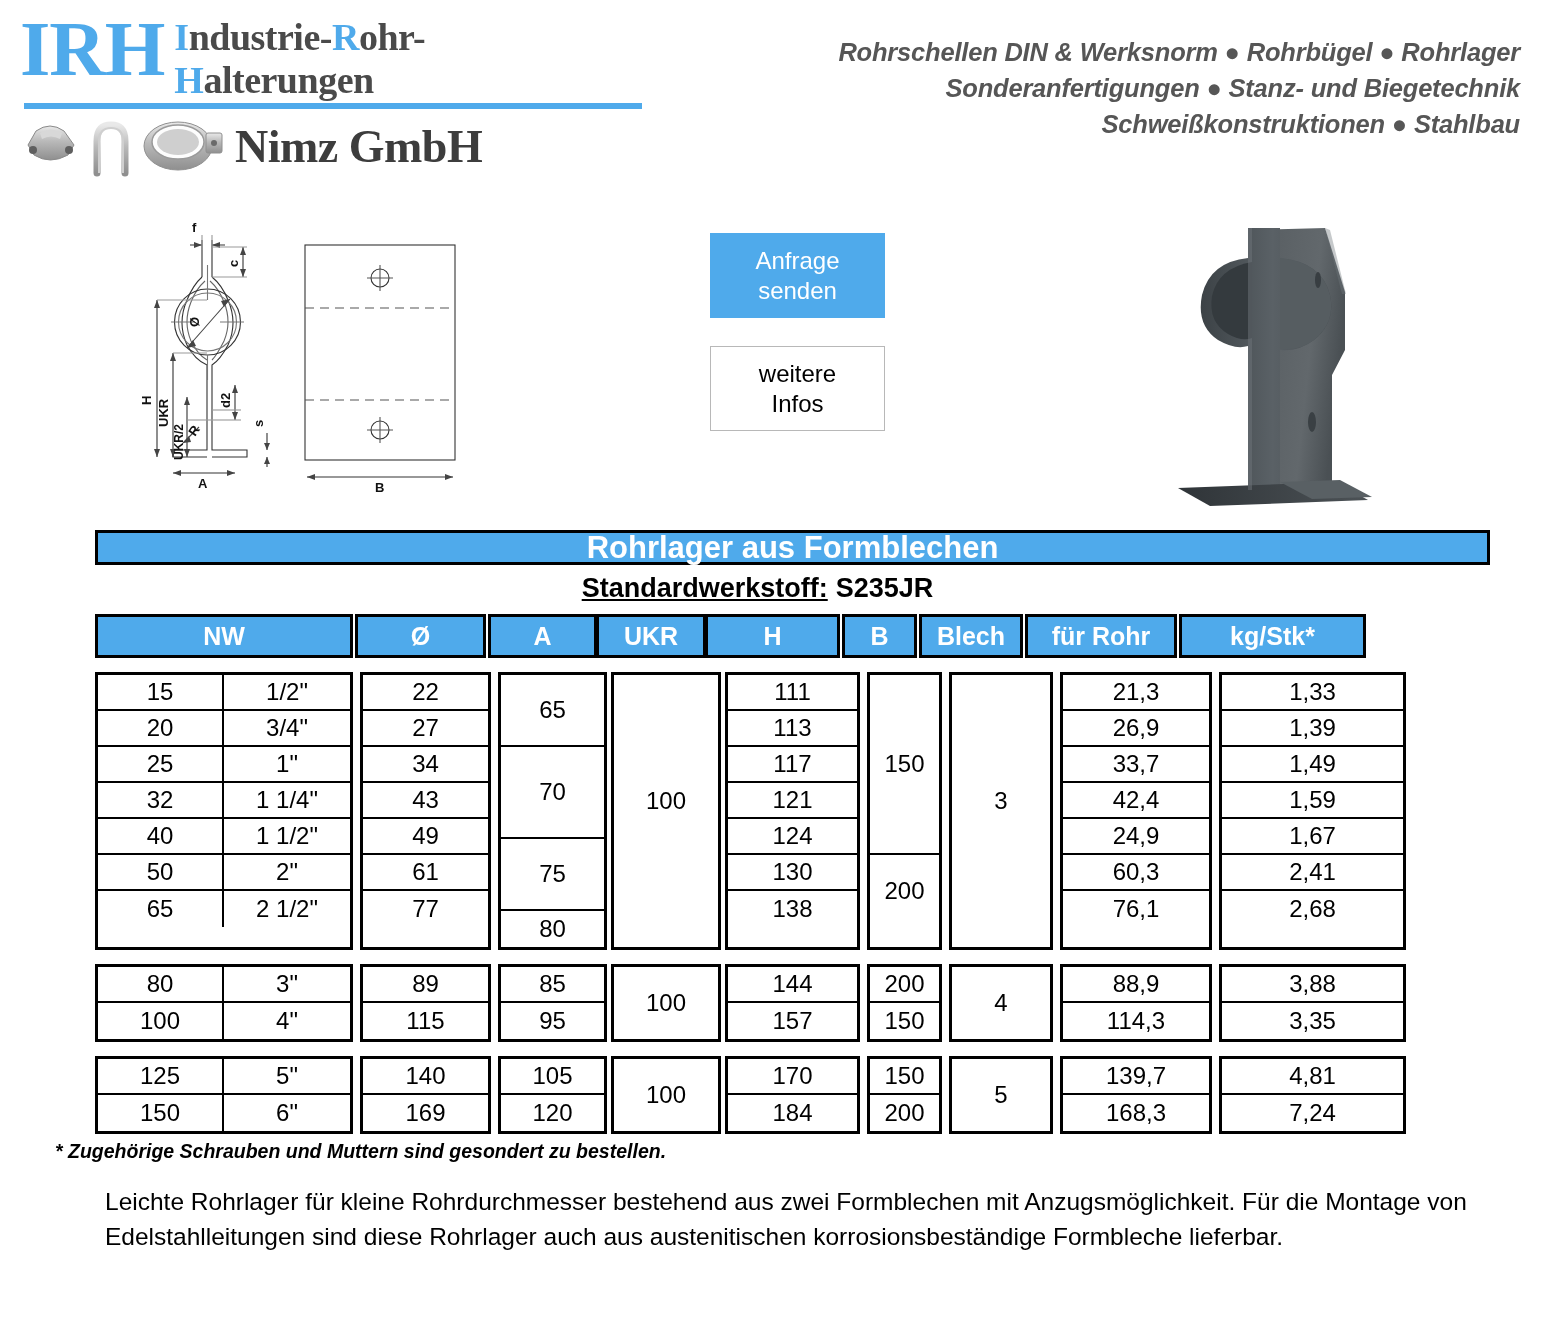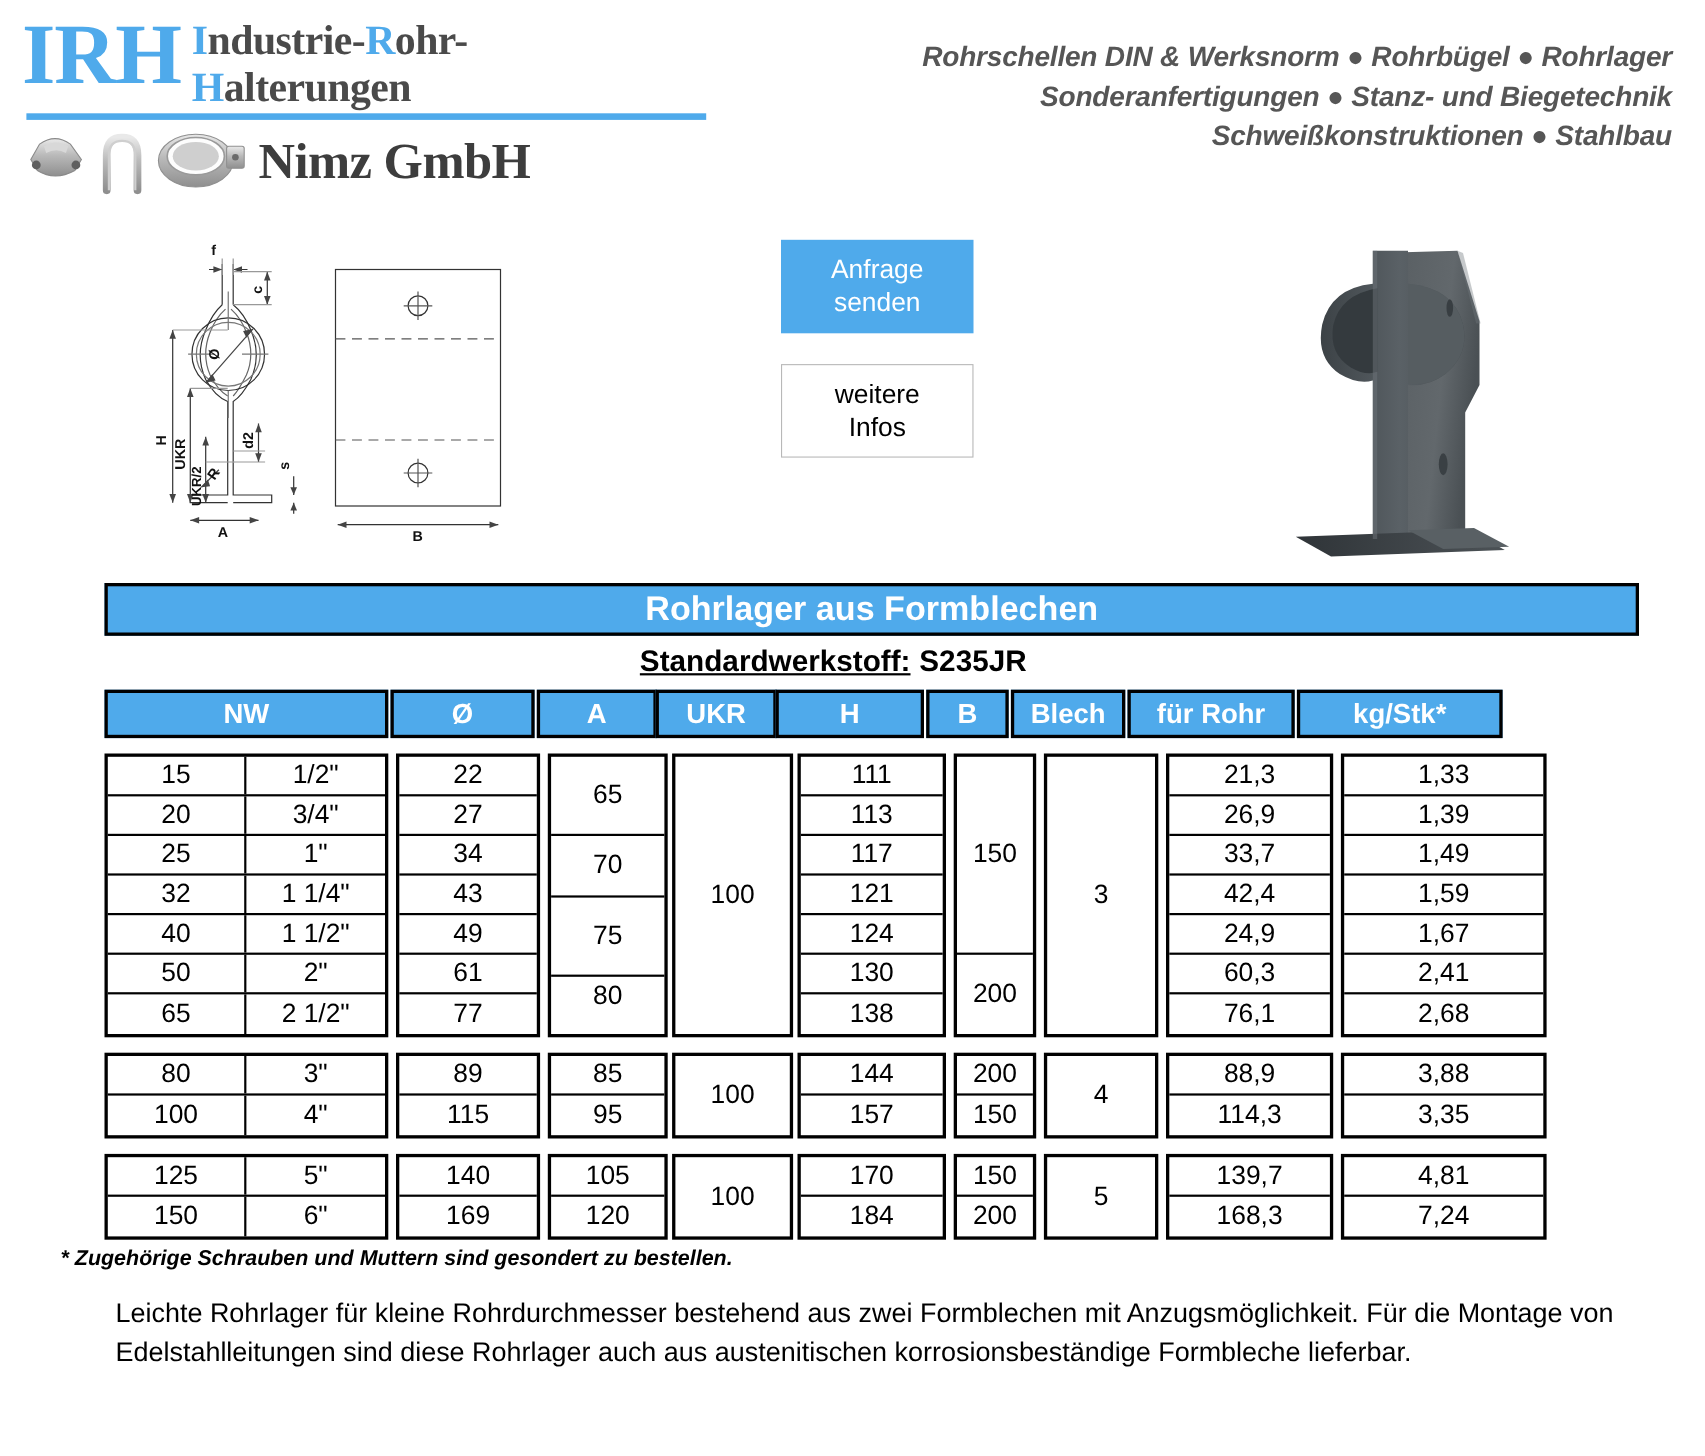--- a/index.html
+++ b/index.html
@@ -39,38 +39,38 @@
     flex:1; text-align:right; padding-right:10px; padding-top:22px;
     font-family:"Liberation Sans", sans-serif;
     font-style:italic; font-weight:bold;
     font-size:25.5px; line-height:1.42; color:#565656;
     letter-spacing:-0.2px;
   }
 
   
   .midrow { position:relative; height:330px; }
   .drawing { position:absolute; left:95px; top:5px; width:380px; height:300px; }
-  .buttons { position:absolute; left:710px; top:18px; width:175px; }
+  .buttons { position:absolute; left:710px; top:33px; width:175px; }
   .btn {
     width:175px; height:85px;
     display:flex; align-items:center; justify-content:center;
     text-align:center; font-size:24px; line-height:1.25;
     font-family:"Liberation Sans", sans-serif;
   }
   .btn-primary { background:#4FAAEB; color:#ffffff; }
   .btn-secondary { background:#ffffff; color:#000; border:1px solid #b8b8b8; margin-top:28px; }
   .photo { position:absolute; left:1140px; top:0px; width:320px; height:310px; }
 
   
   .title-wrap { padding:0 0 0 0; }
   .title-bar {
     margin:0 60px 0 95px;
     background:#4FAAEB;
     border:3px solid #000;
-    height:48px;
+    height:35px;
     display:flex; align-items:center; justify-content:center;
     color:#ffffff; font-weight:bold; font-size:31px;
     font-family:"Liberation Sans", sans-serif;
   }
   .subtitle {
     text-align:center; font-size:27px; margin:8px 0 10px 0;
     font-family:"Liberation Sans", sans-serif;
     padding-right:35px;
   }
   .subtitle .it { text-decoration:underline; font-weight:bold; }
@@ -367,21 +367,21 @@
         <div class="cell">22</div>
         <div class="cell">27</div>
         <div class="cell">34</div>
         <div class="cell">43</div>
         <div class="cell">49</div>
         <div class="cell">61</div>
         <div class="cell" style="border-bottom: none;">77</div>
       </div>
     <div class="cellbox" style="width:109px" id="g1-a">
         <div class="cell" style="height: 72px;">65</div>
-        <div class="cell" style="height: 56px;">70</div>
+        <div class="cell" style="height: 92px;">70</div>
         <div class="cell" style="height: 72px;">75</div>
         <div class="cell" style="height: 36px; border-bottom: none;">80</div>
       </div>
     <div class="cellbox" style="width:110px; margin-left:-3px" id="g1-ukr">
         <div class="cell" style="height: 252px; border-bottom: none;">100</div>
       </div>
     <div class="cellbox" style="width:135px; margin-left:-3px" id="g1-h">
         <div class="cell">111</div>
         <div class="cell">113</div>
         <div class="cell">117</div>

